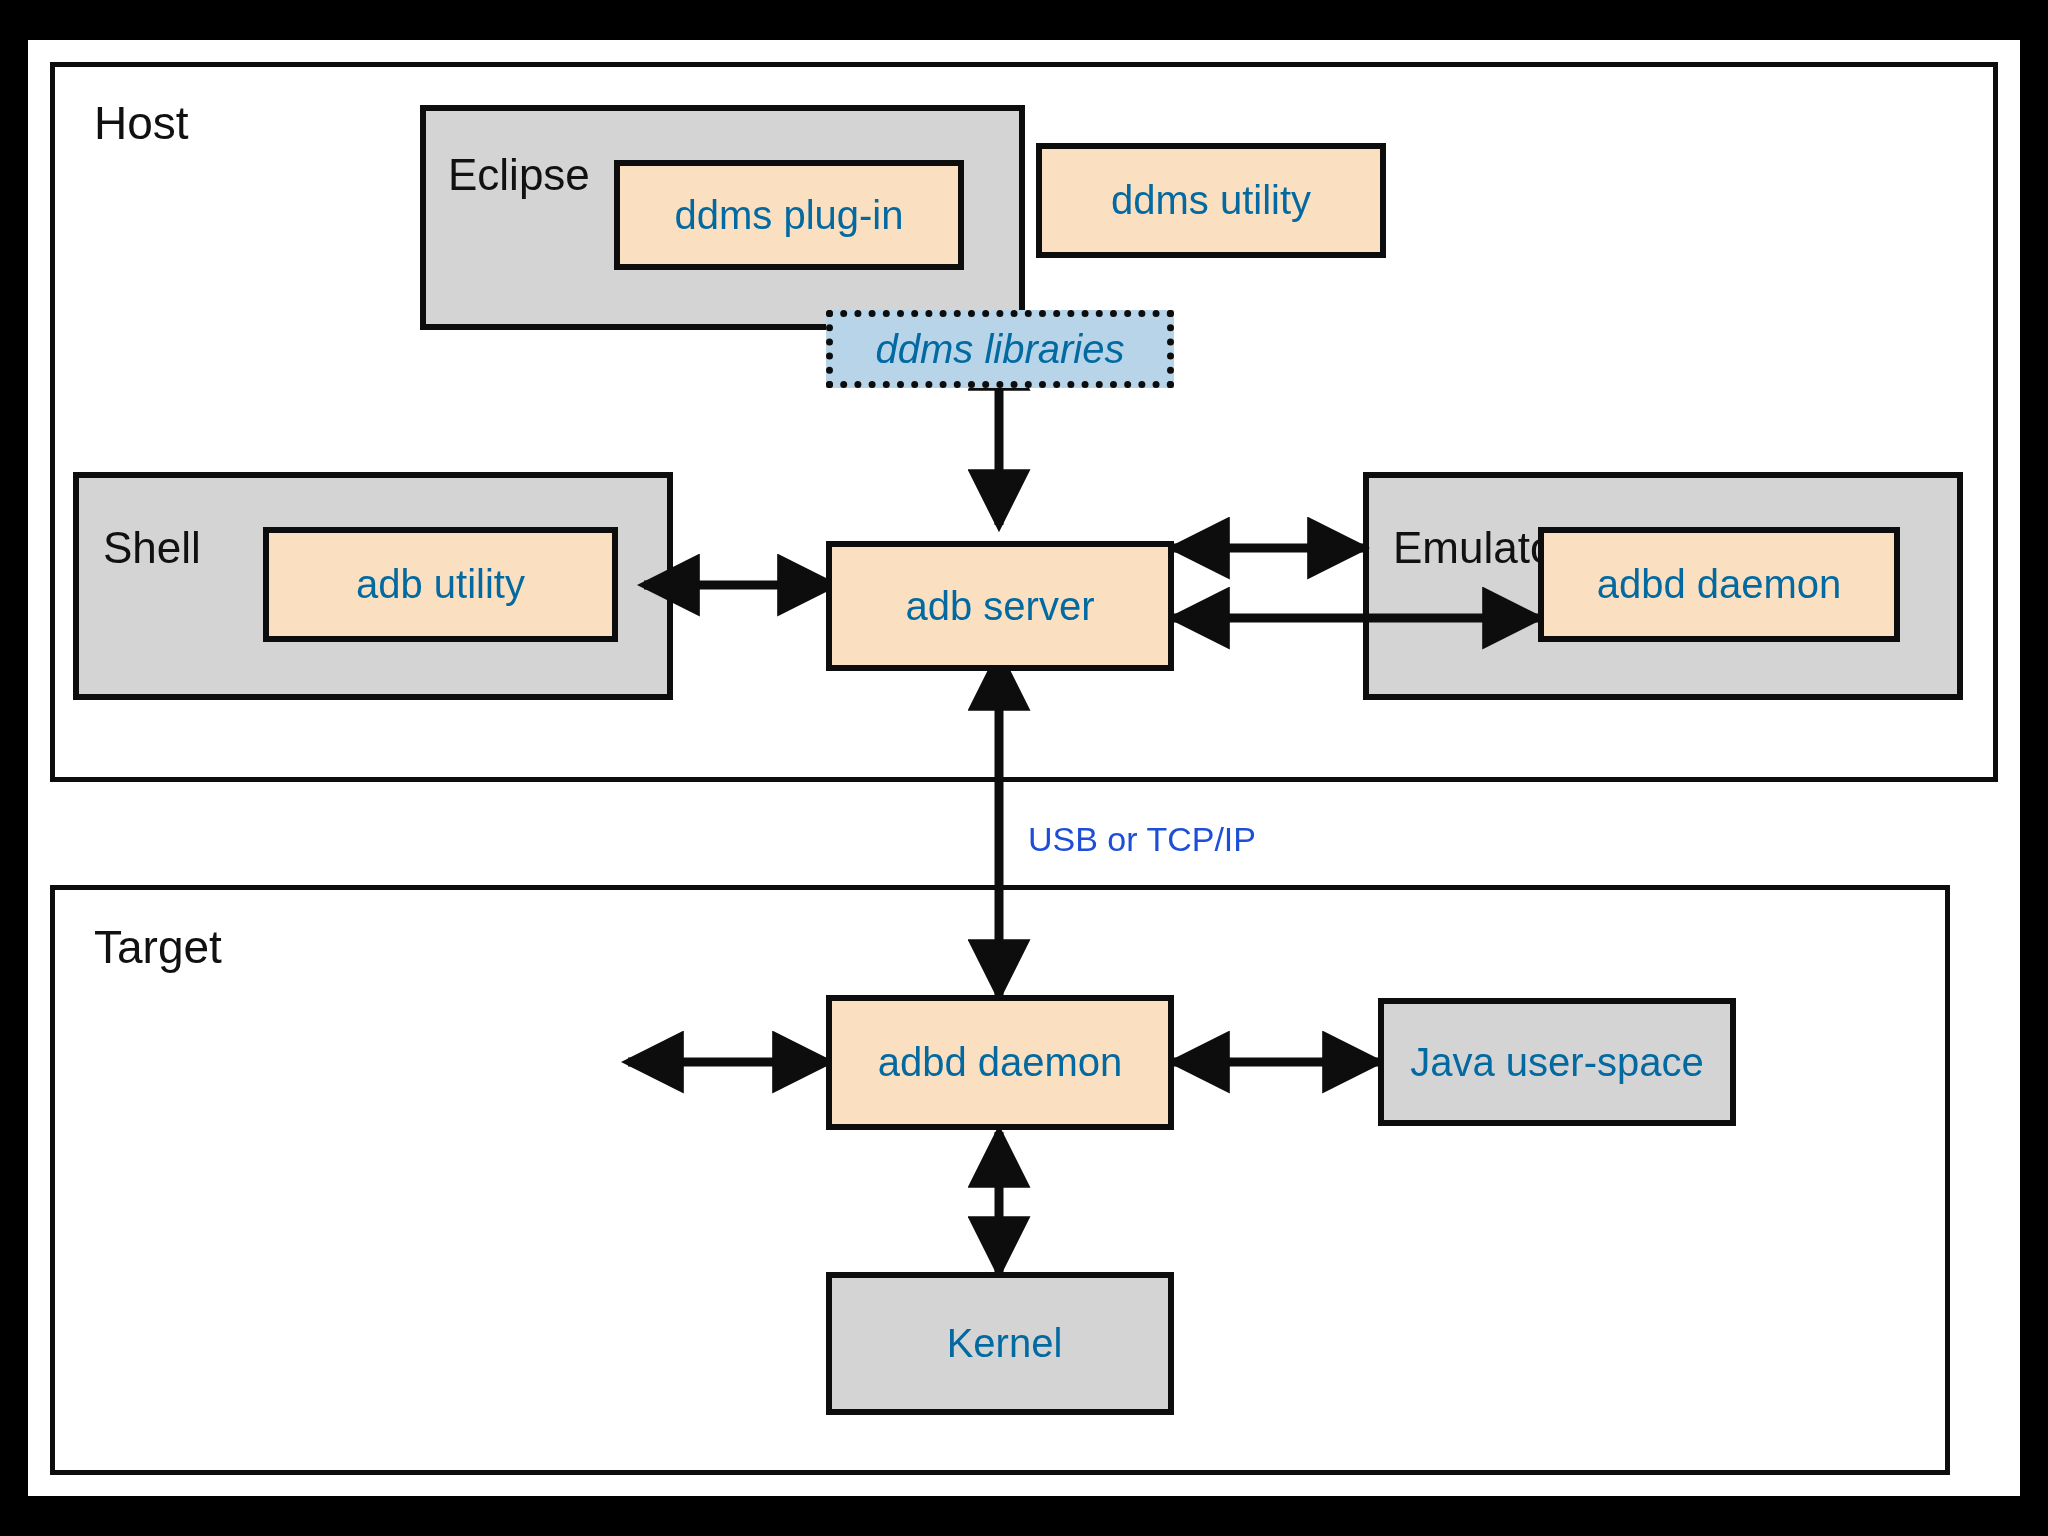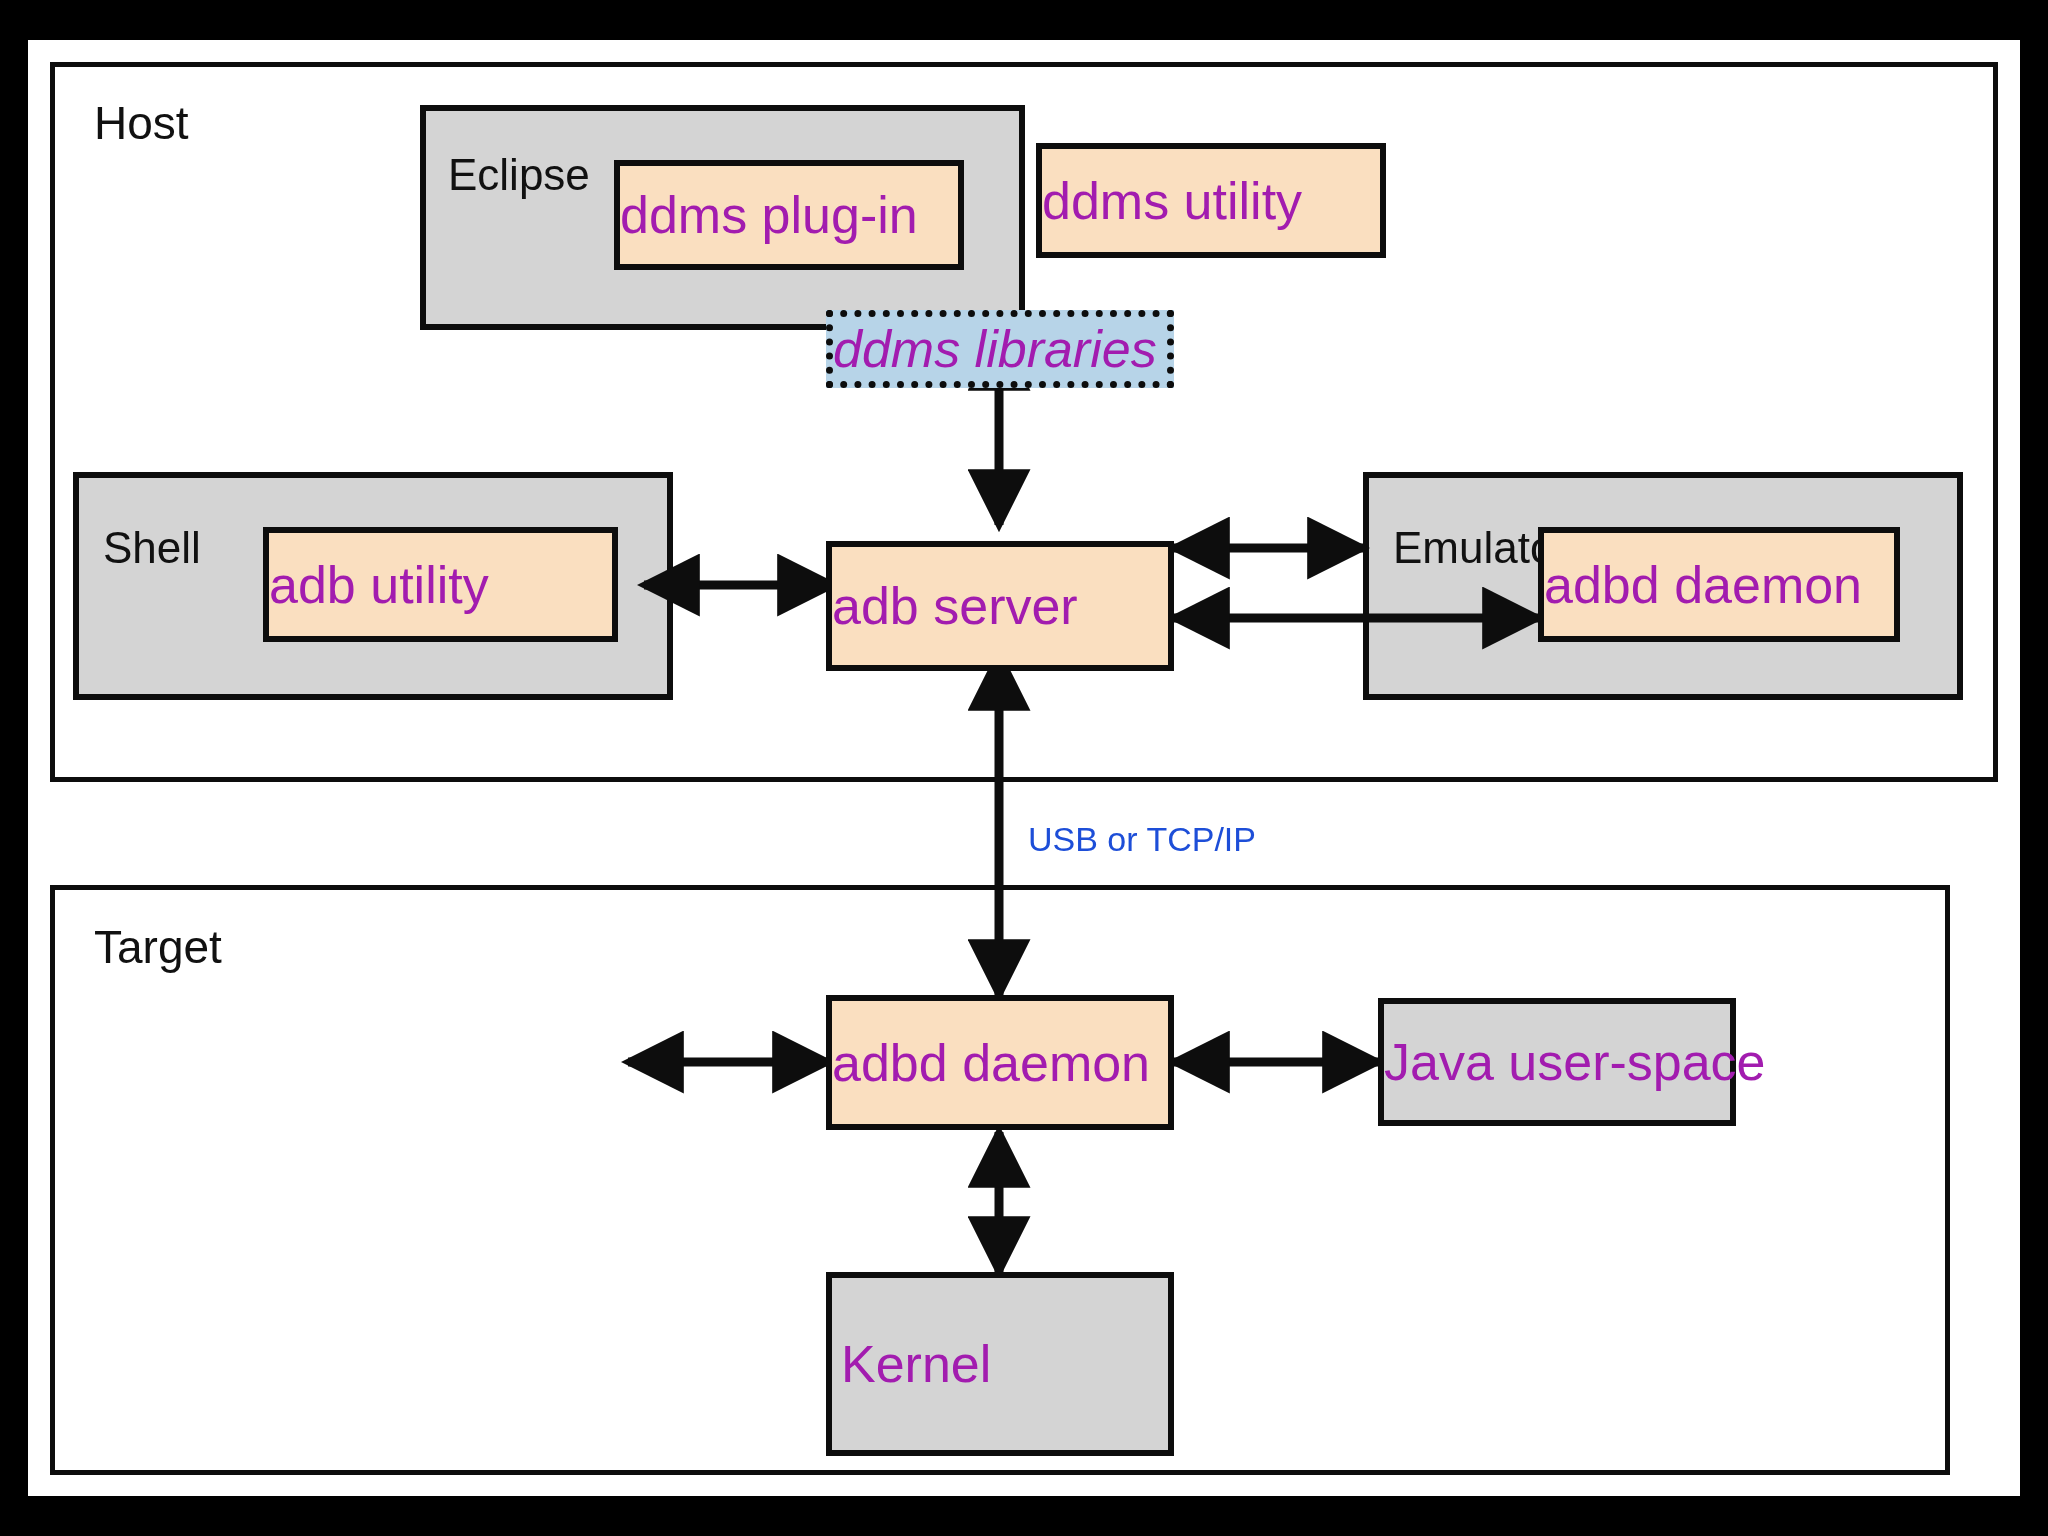--- a/index.html
+++ b/index.html
@@ -57,23 +57,23 @@
     font-size: 44px;
     color: #111111;
     white-space: nowrap;
   }
   .node {
     position: absolute;
     box-sizing: border-box;
     border: 6px solid #0d0d0d;
     display: flex;
     align-items: center;
-    justify-content: flex-start;
-    font-size: 52px;
-    color: #a21caf;
+    justify-content: center;
+    font-size: 40px;
+    color: #0369a1;
     white-space: nowrap;
     text-align: center;
   }
   .node.orange { background: #fadfc0; }
   .node.grey   { background: #d4d4d4; }
   .node.blue-dotted {
     background: #b7d4e8;
     border: 7px dotted #0d0d0d;
   }
 
@@ -180,18 +180,18 @@
 
 
     <div class="node orange z-node" style="left:798px; top:955px; width:348px; height:135px;">
       <span>adbd daemon</span>
     </div>
 
     <div class="node grey z-node" style="left:1350px; top:958px; width:358px; height:128px;">
       <span>Java user-space</span>
     </div>
 
-    <div class="node grey z-node" style="left:798px; top:1232px; width:348px; height:184px;padding-left:9px;">
+    <div class="node grey z-node" style="left:798px; top:1232px; width:348px; height:143px;padding-left:9px;">
       <span>Kernel</span>
     </div>
 
   </div>
 </div>
 
 </body></html>

